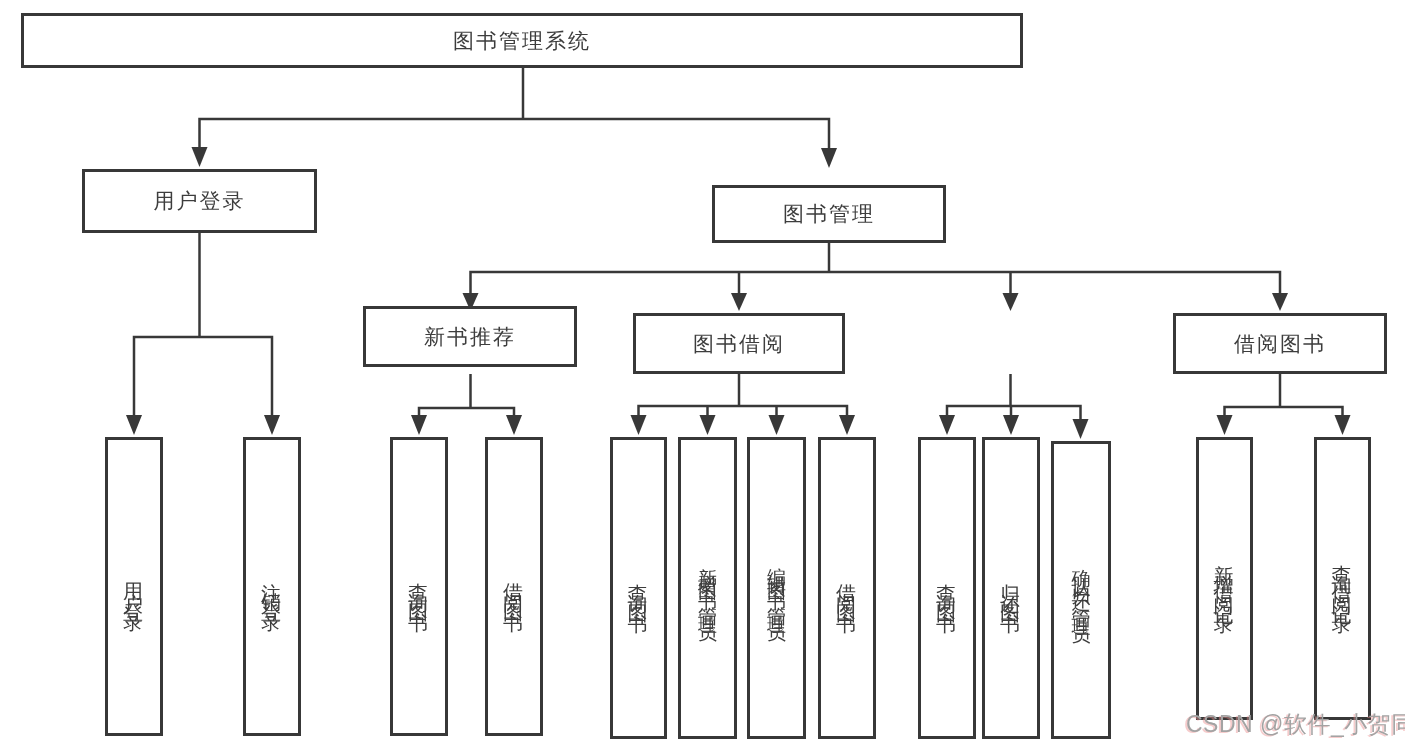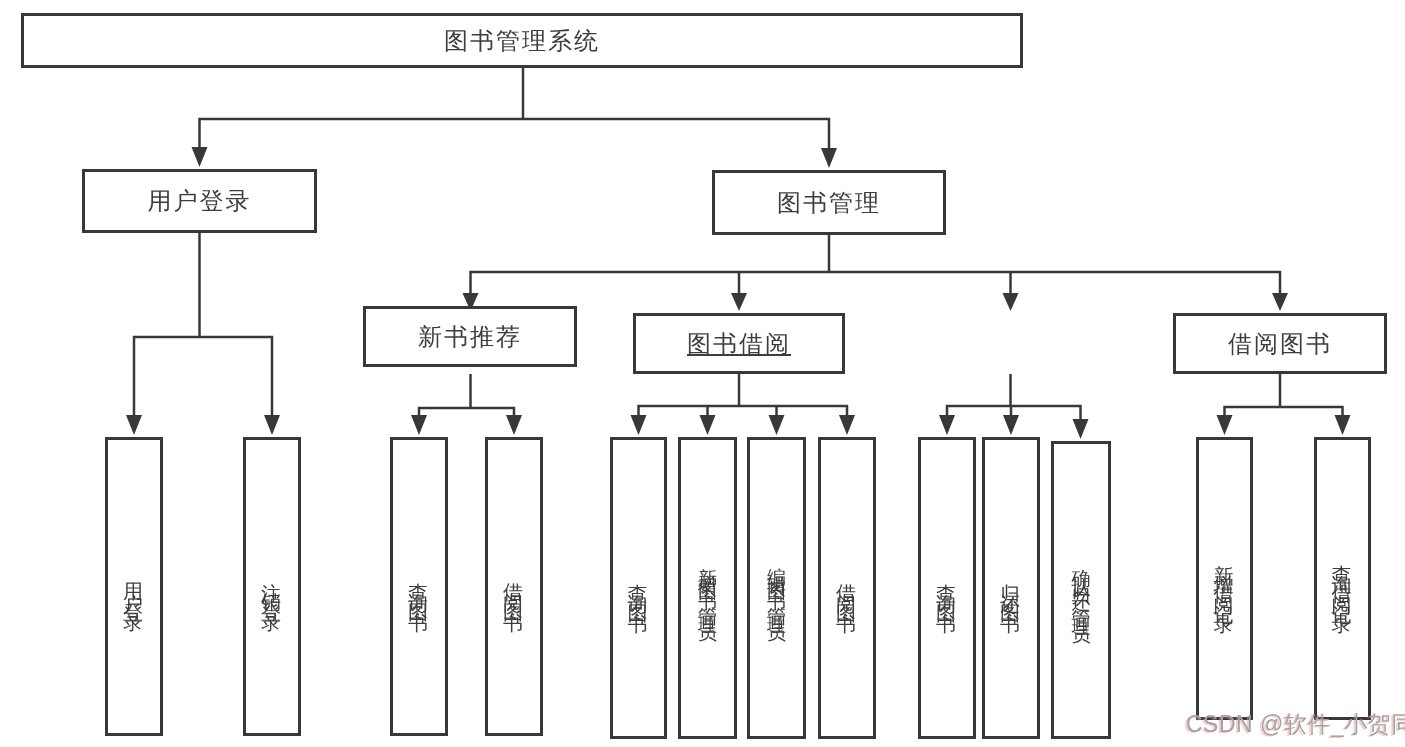--- a/index.html
+++ b/index.html
@@ -23,21 +23,21 @@
   }
   
   .hbox {
     position: absolute;
     box-sizing: border-box;
     background: #ffffff;
     border: 3px solid #383838;
     display: flex;
     align-items: center;
     justify-content: center;
-    font-size: 24px;
+    font-size: 21px;
     letter-spacing: 2px;
     color: #3d3d3d;
     z-index: 1;
     white-space: nowrap;
   }
   
   .leaf {
     position: absolute;
     box-sizing: border-box;
     background: #ffffff;
@@ -54,23 +54,23 @@
     top: 437px;
     width: 58px;
     height: 299px;
   }
   .leaf.long {
     font-size: 19px;
     letter-spacing: 8px;
   }
   .b-root   { left: 21px;  top: 13px;  width: 1002px; height: 55px; }
   .b-l2-0   { left: 82px;  top: 169px; width: 235px;  height: 64px; }
-  .b-l2-1   { left: 712px; top: 170px; width: 234px;  height: 65px; }
+  .b-l2-1   { left: 712px; top: 185px; width: 234px;  height: 58px; }
   .b-l3-0   { left: 363px; top: 306px; width: 214px;  height: 61px; }
-  .b-l3-1   { left: 633px; top: 313px; width: 212px;  height: 61px; text-decoration: underline; }
+  .b-l3-1   { left: 633px; top: 313px; width: 212px;  height: 61px; }
   .b-l3-2   { left: 903px; top: 313px; width: 215px;  height: 61px; }
   .b-l3-3   { left: 1173px;top: 313px; width: 214px;  height: 61px; }
 
   .b-ul-0 { left: 105px; }
   .b-ul-1 { left: 243px; }
   .b-nb-0 { left: 390px; }
   .b-nb-1 { left: 485px; }
   .b-bb-0 { left: 610px; width: 57px; height: 302px; }
   .b-bb-1 { left: 678px; width: 59px; height: 302px; }
   .b-bb-2 { left: 747px; width: 59px; height: 302px; }

